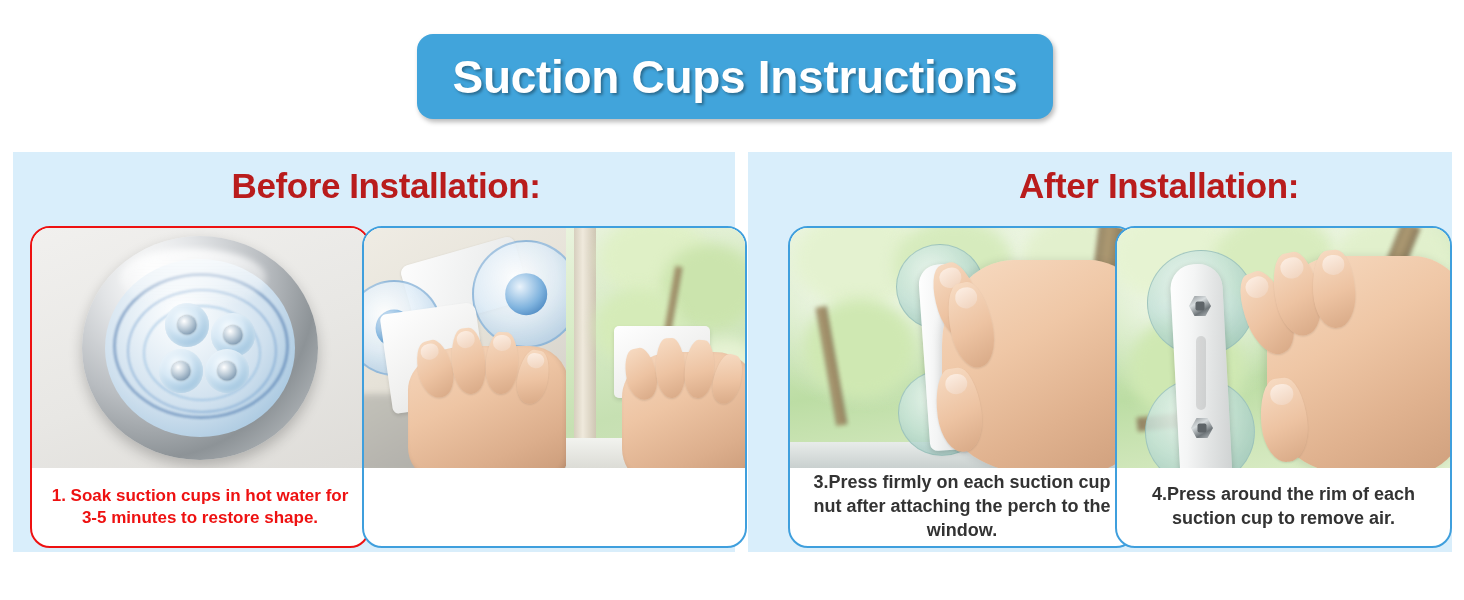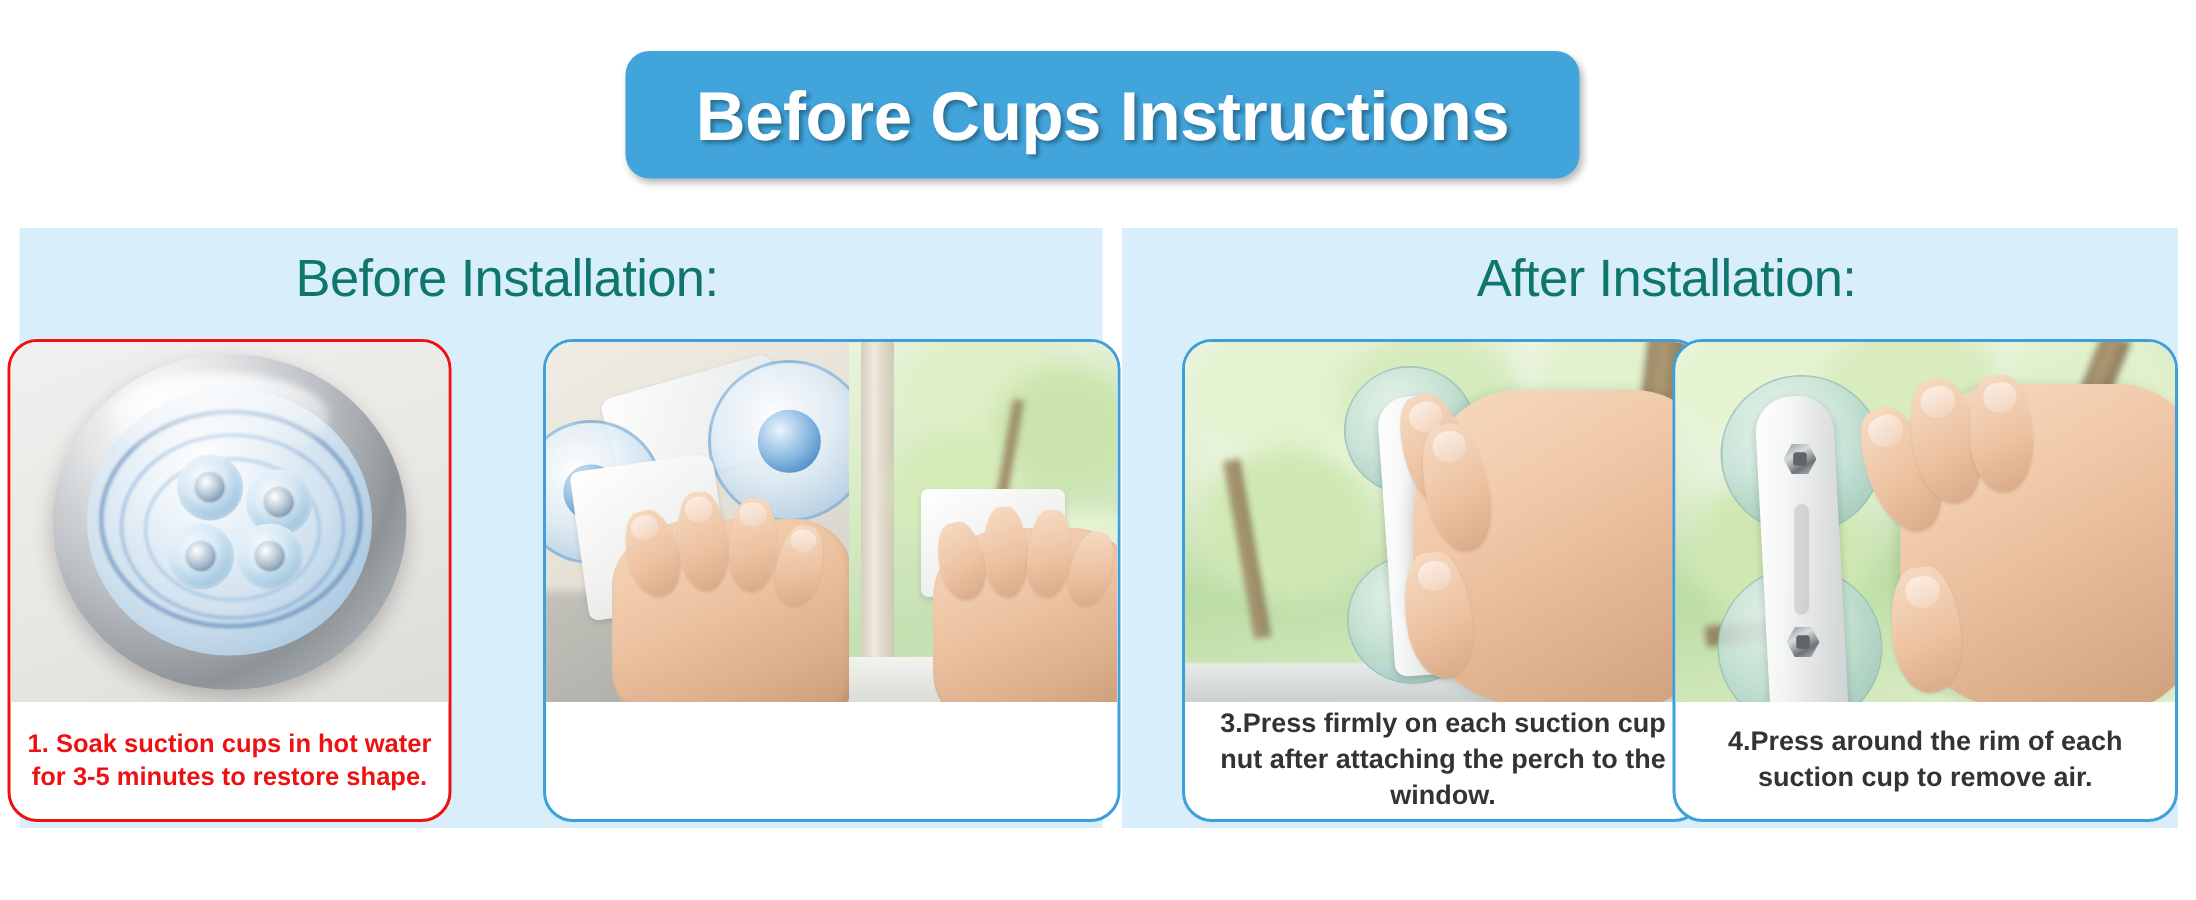--- a/index.html
+++ b/index.html
@@ -49,43 +49,44 @@
   #section-before { left: 13px;  width: 722px; }
   #section-after  { left: 748px; width: 704px; }
 
   .section-heading {
     position: absolute;
     top: 14px;
     left: 0;
     width: 100%;
     text-align: center;
     font-size: 35px;
-    font-weight: normal;
-    color: #0f766e;
+    font-weight: bold;
+    color: #b91c1c;
     letter-spacing: -0.4px;
+    padding-left: 48px;
   }
   #section-before .section-heading { text-indent: -72px; }
   #section-after  .section-heading { text-indent: 22px; }
 
   
   .card {
     position: absolute;
     top: 226px;
     height: 322px;
     background: #ffffff;
     border: 2px solid #3f9fdd;
     border-radius: 20px;
     overflow: hidden;
     box-sizing: border-box;
     display: flex;
     flex-direction: column;
   }
   .card.highlight { border-color: #ee1111; }
 
-  #card-1 { left: 5px;   width: 296px; }
+  #card-1 { left: 30px;   width: 340px; }
   #card-2 { left: 362px;  width: 385px; }
   #card-3 { left: 788px;  width: 348px; }
   #card-4 { left: 1115px; width: 337px; }
 
   .card-photo {
     position: relative;
     width: 100%;
     height: 240px;
     overflow: hidden;
     background: #e9e9e7;
@@ -295,21 +296,21 @@
     position: absolute;
     border-radius: 34% 30% 30% 40% / 40% 34% 40% 34%;
     background: linear-gradient(150deg,#f7dbc2 0%,#efc7a6 38%,#e0b28f 68%,#cd9d7a 100%);
     box-shadow: -3px 0 8px rgba(0,0,0,0.10);
   }
 </style>
 </head>
 <body>
 
 <div id="title-banner">
-  <span class="title-text">Before Cups Instructions</span>
+  <span class="title-text">Suction Cups Instructions</span>
 </div>
 
 <div class="section" id="section-before">
   <div class="section-heading">Before Installation:</div>
 </div>
 
 <div class="section" id="section-after">
   <div class="section-heading">After Installation:</div>
 </div>
 

